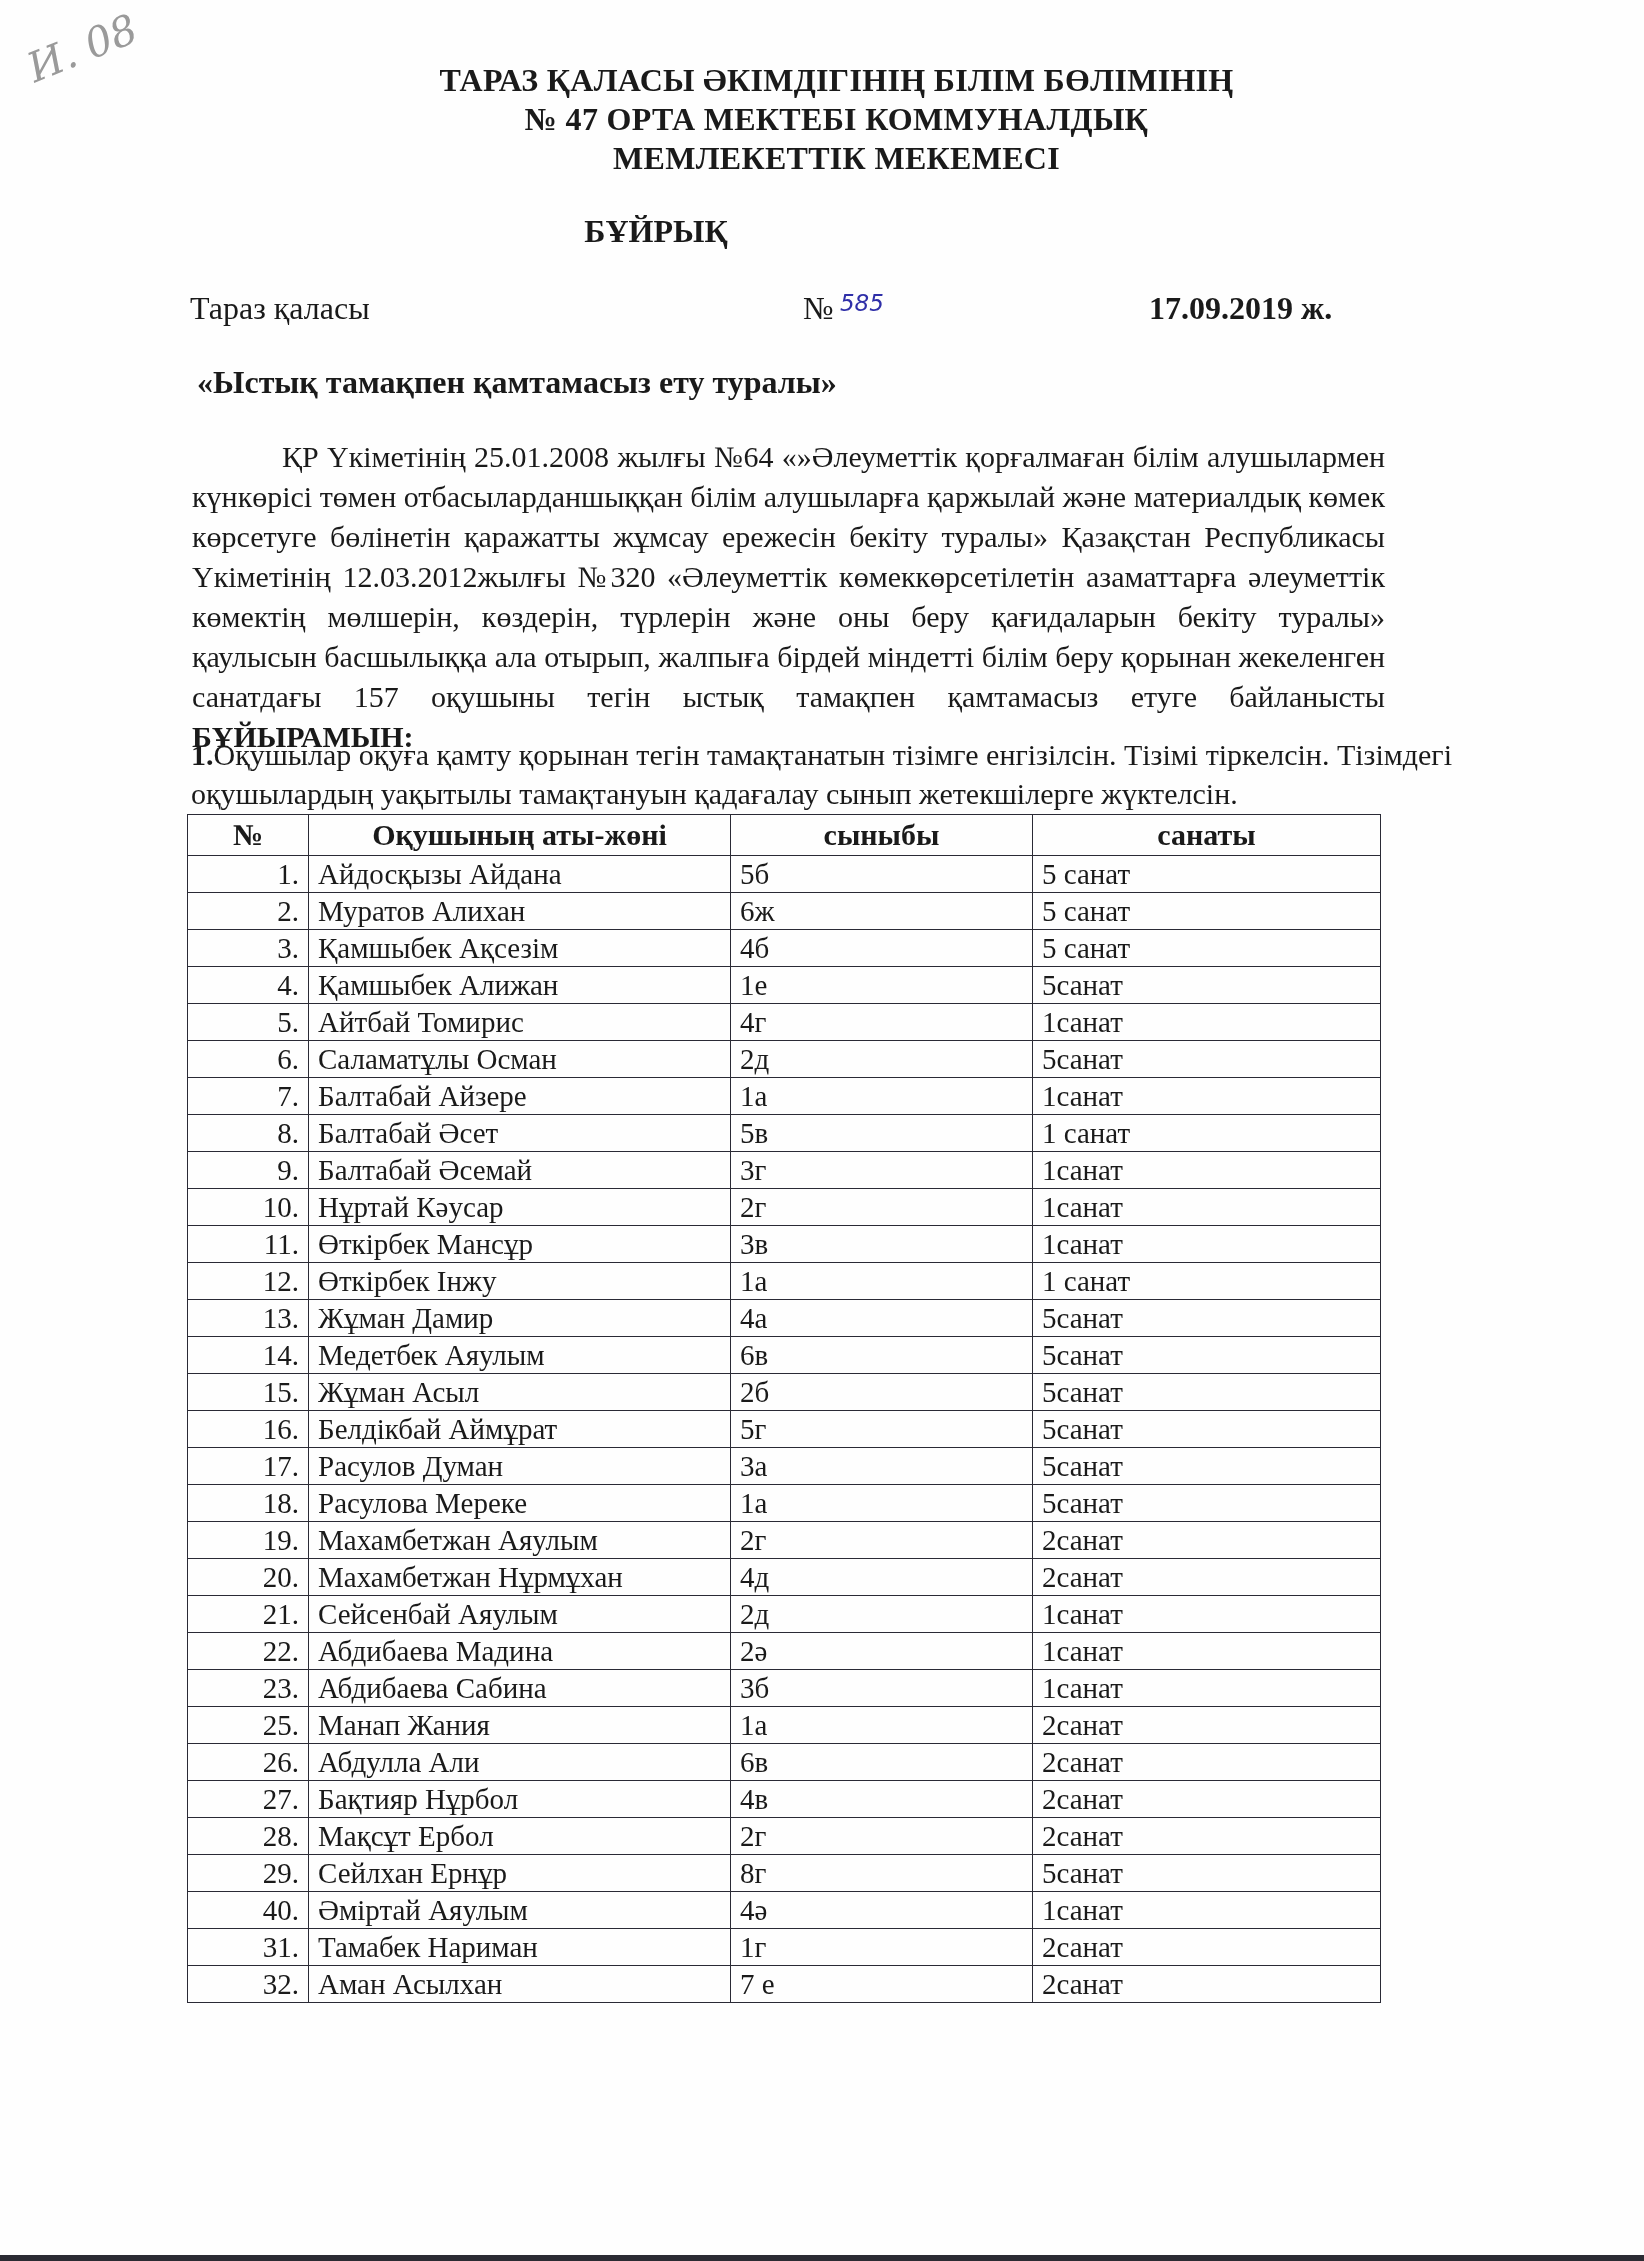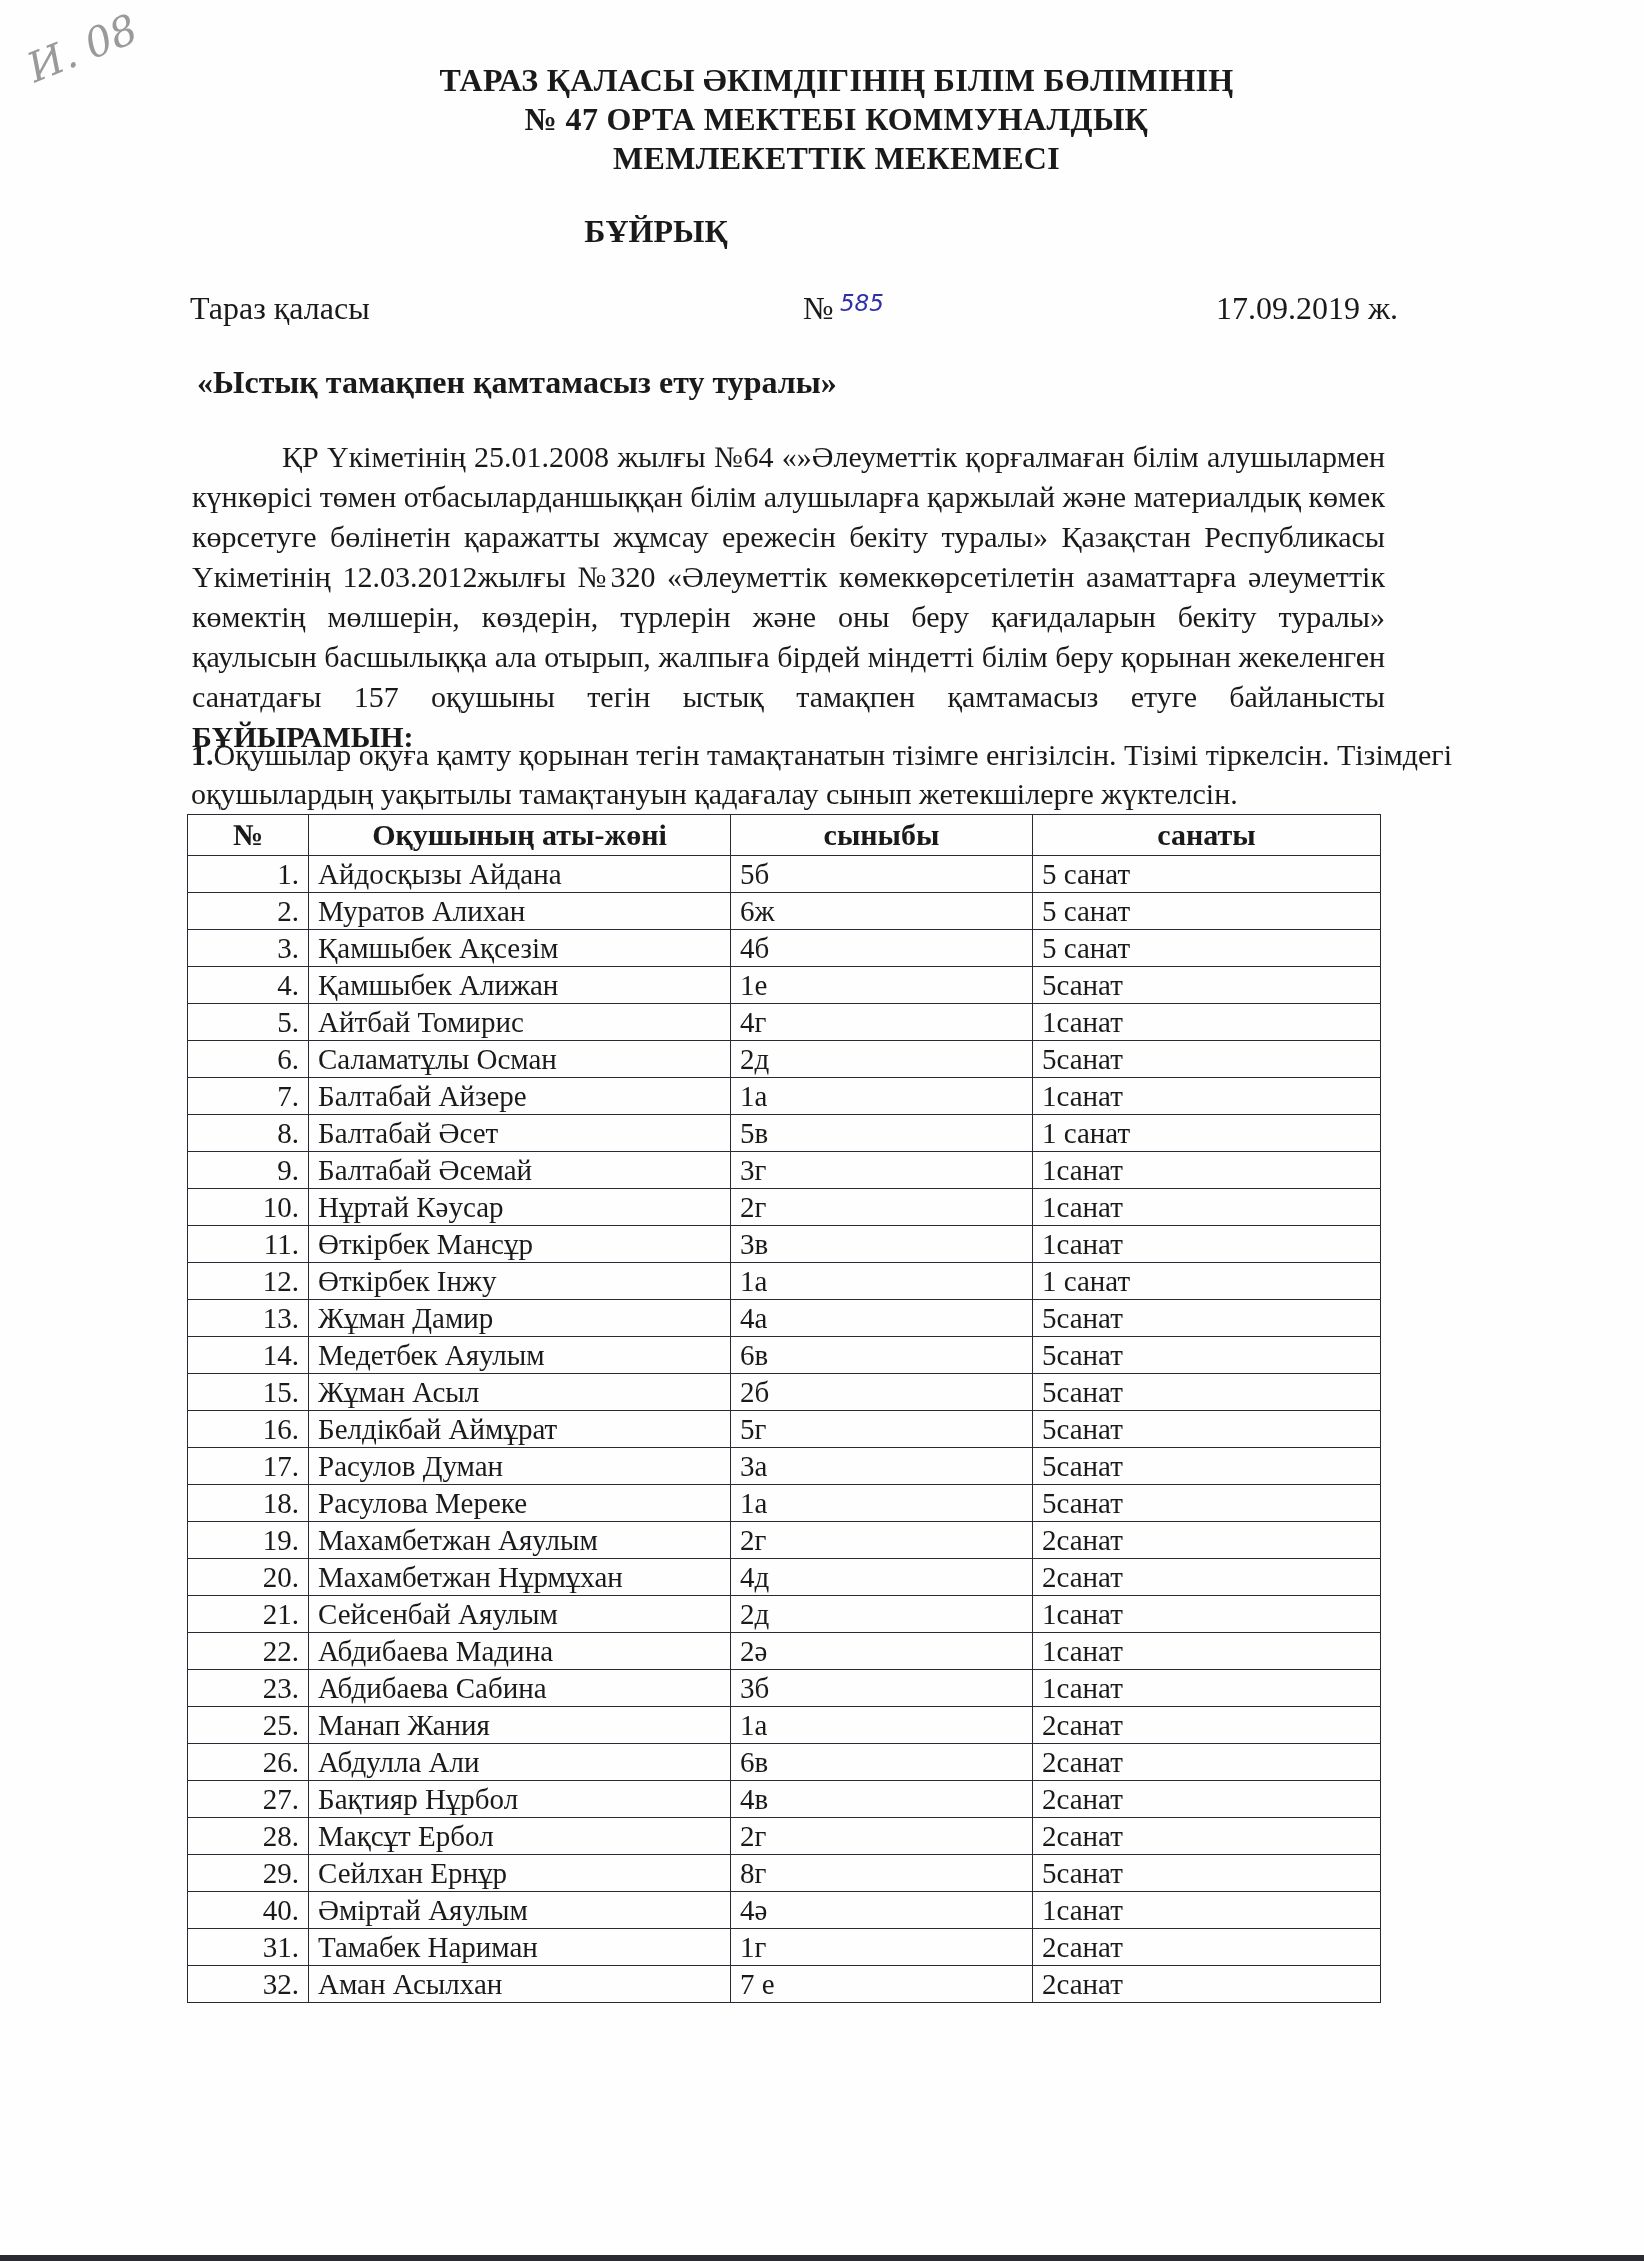--- a/index.html
+++ b/index.html
@@ -22,21 +22,21 @@
     position: absolute; left: 0; top: 213px; width: 1312px; text-align: center;
     font-weight: bold; font-size: 32px;
   }
   .meta-row { position: absolute; top: 290px; left: 0; width: 1645px; font-size: 32px; }
   .meta-city { position: absolute; left: 190px; }
   .meta-num { position: absolute; left: 803px; }
   .meta-num .hand {
     color: #2f2fa8; font-family: "DejaVu Sans", sans-serif; font-style: italic; font-size: 23px;
     position: relative; top: -7.7px; margin-left: 6.4px;
   }
-  .meta-date { position: absolute; left: 1216px; }
+  .meta-date { position: absolute; left: 1149px; font-weight: bold; }
   .subject {
     position: absolute; left: 197px; top: 364px; font-weight: bold; font-size: 32px;
   }
   .body-text {
     position: absolute; left: 192px; top: 437px; width: 1193px;
     font-size: 30px; line-height: 40px; text-align: justify;
   }
   .body-text .indent { display: inline-block; width: 90px; }
   .body-text b { font-weight: bold; margin-top: 40px; }
   .point1 {

